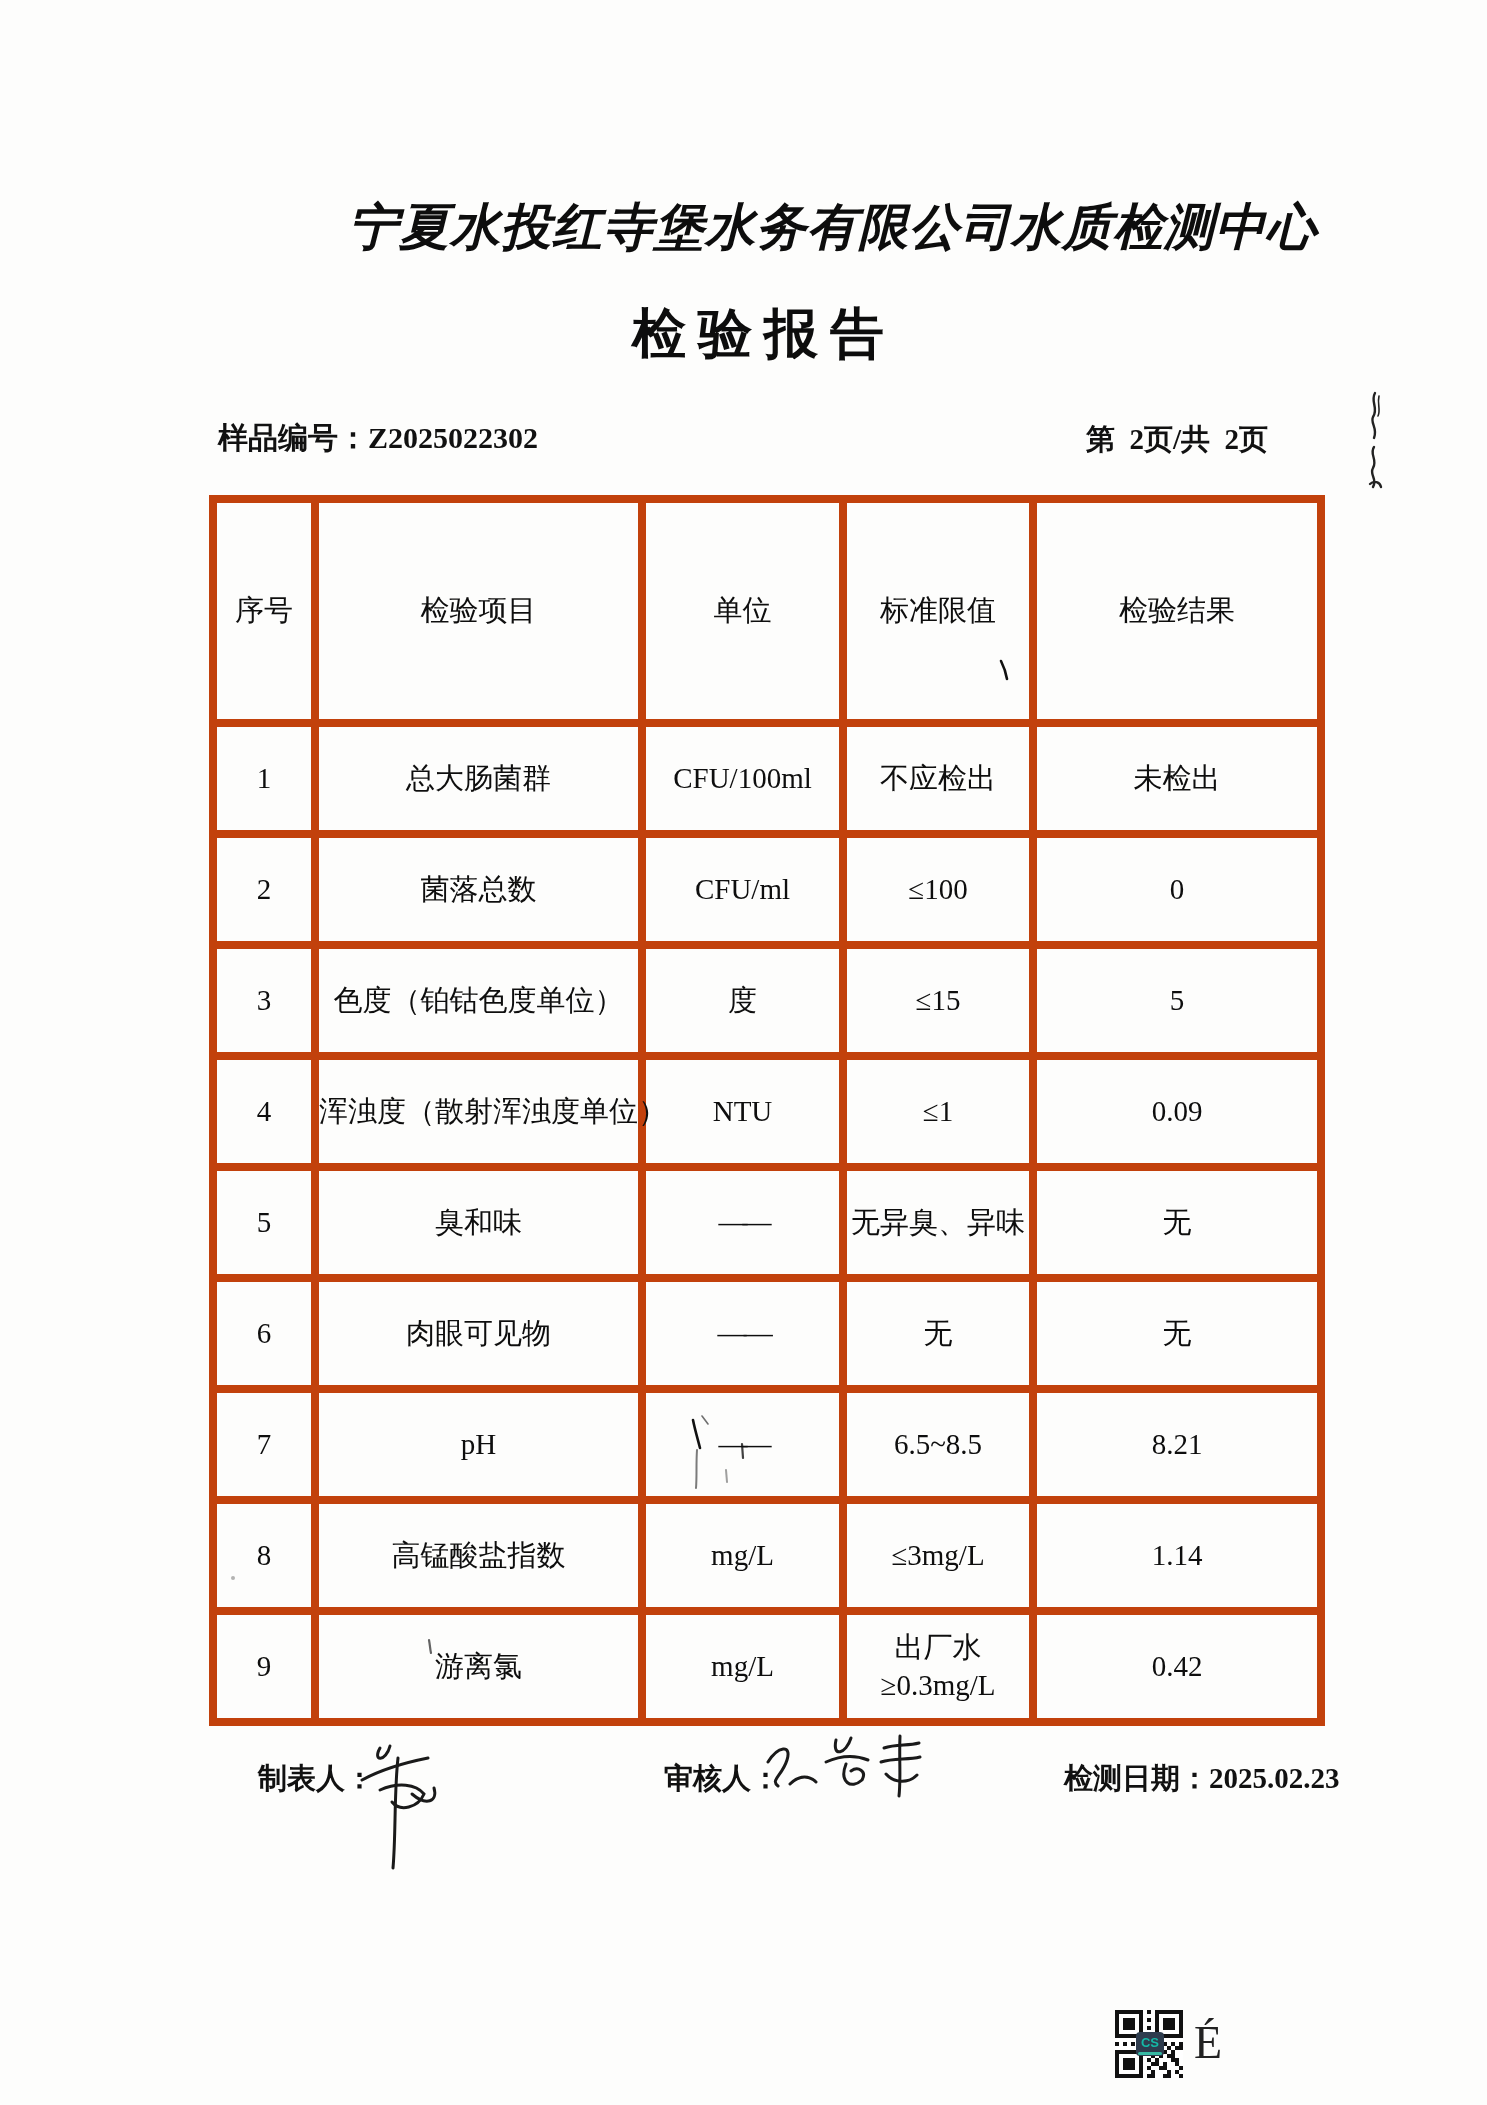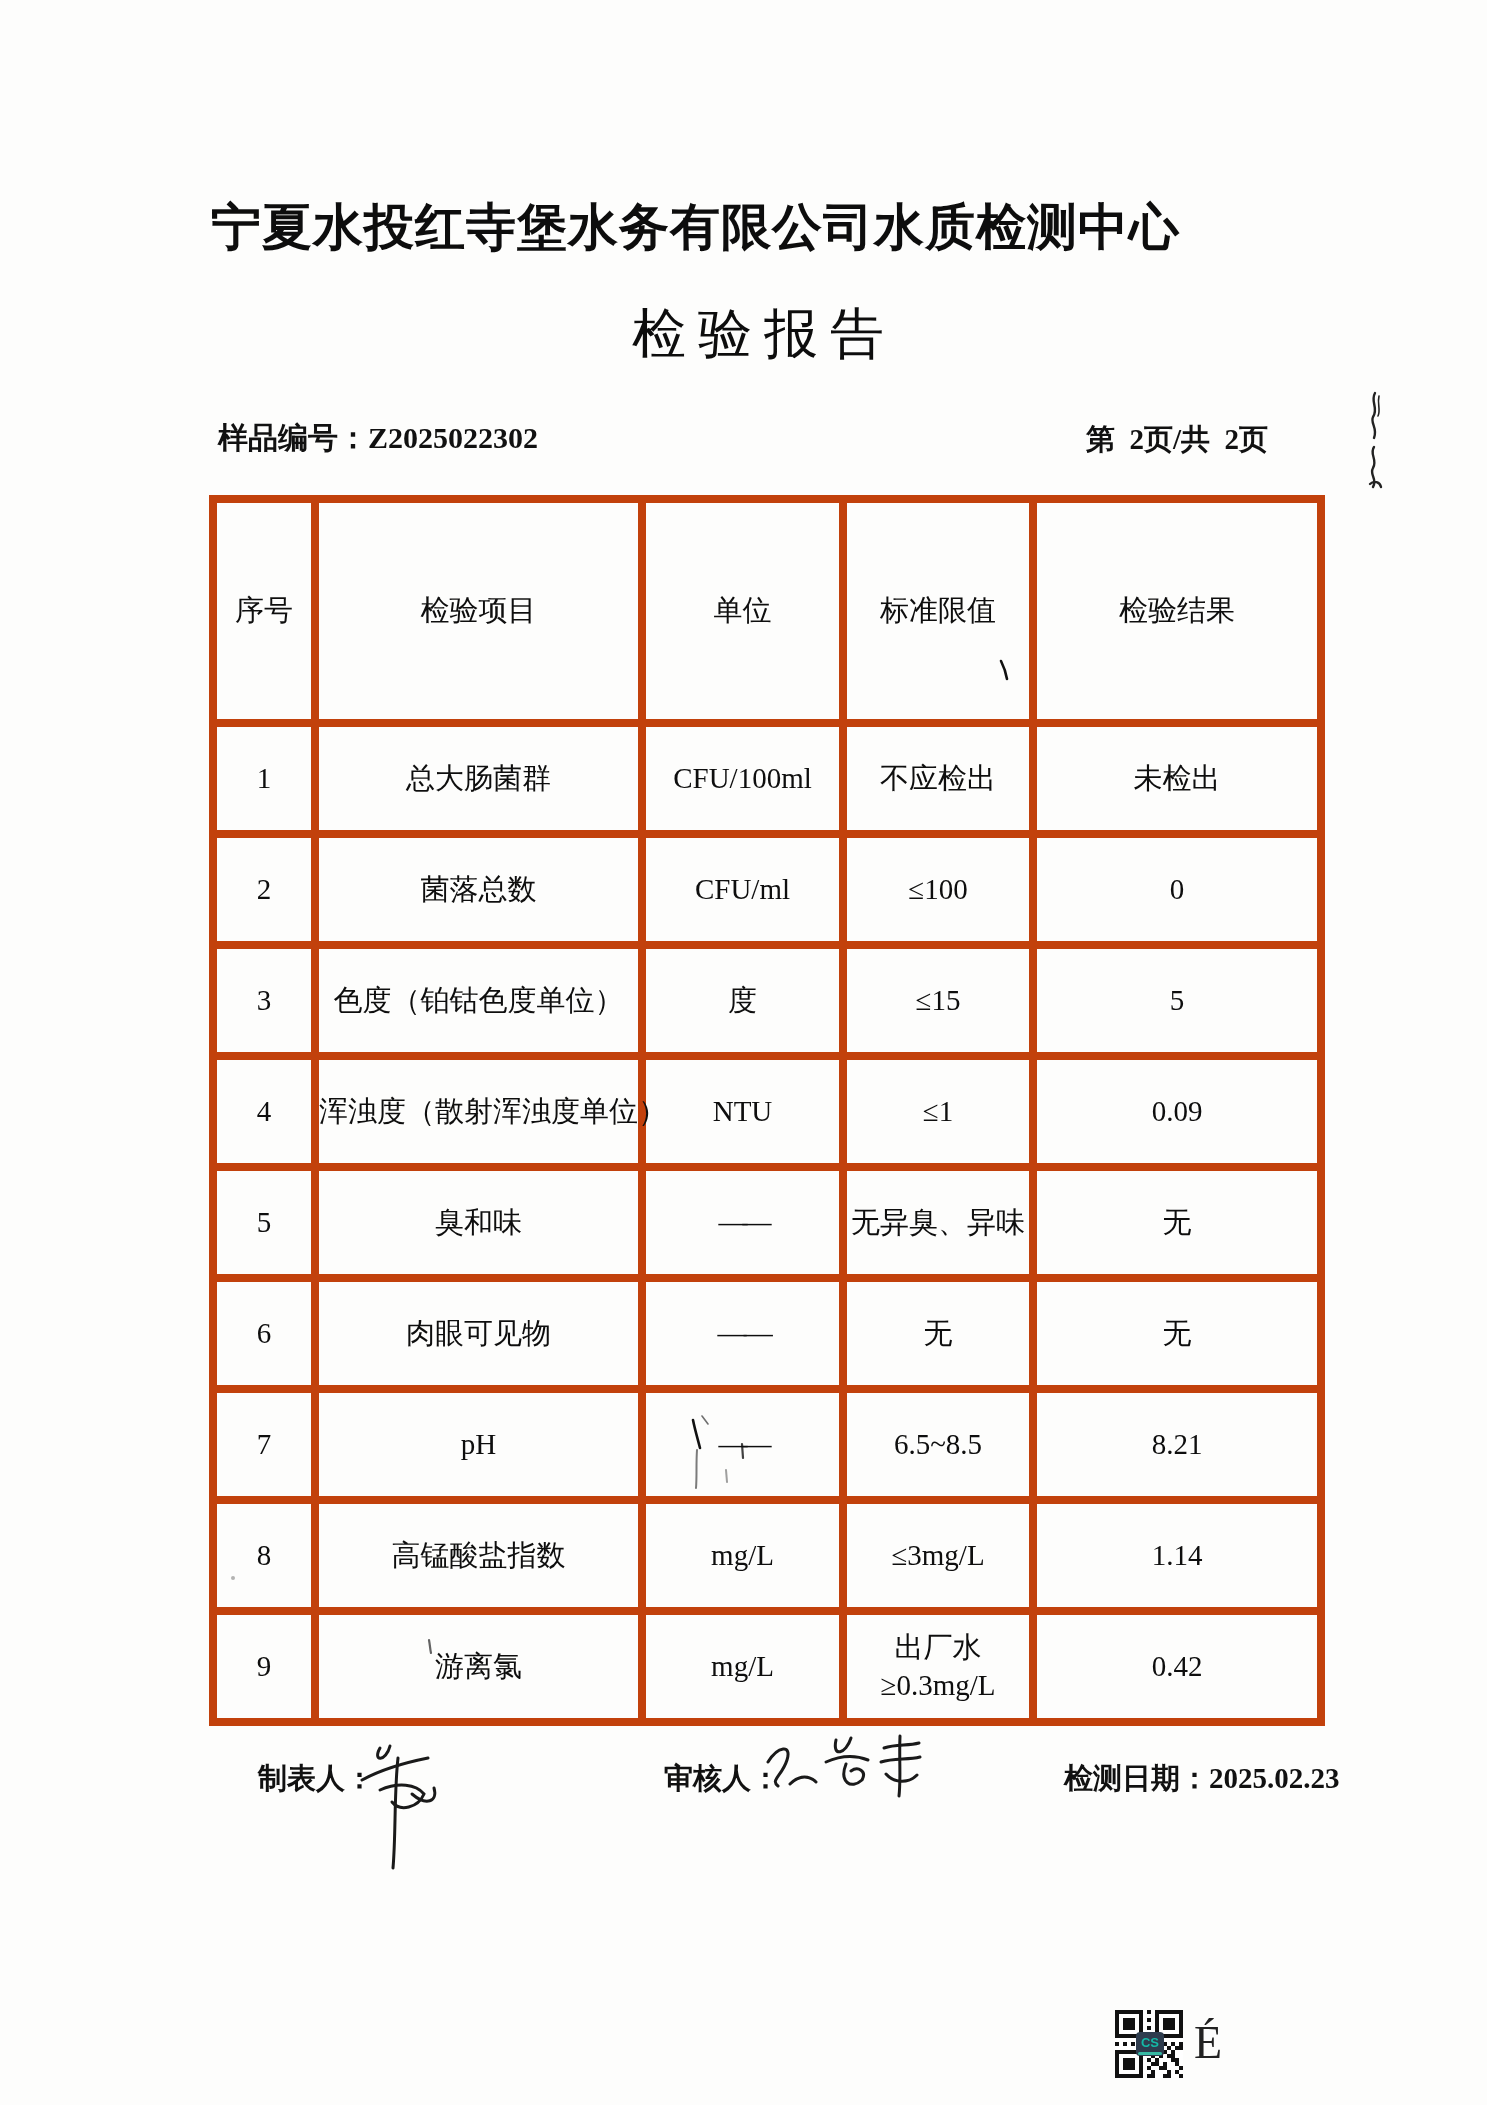--- a/index.html
+++ b/index.html
@@ -7,26 +7,26 @@
     position:relative;
     width:1487px;height:2105px;
     margin:0 auto;
     background:#fdfdfc;
     font-family:"Liberation Serif","DejaVu Serif",serif;
     color:#111;
     overflow:hidden;
   }
   .org-title{
     position:absolute;left:211px;top:194px;width:1106px;
-    text-align:left;font-size:50px;font-weight:bold;
-    letter-spacing:1px;white-space:nowrap;color:#0d0d0d;
+    text-align:right;font-size:50px;font-weight:bold;
+    letter-spacing:1px;white-space:nowrap;color:#0d0d0d;font-style:italic;
   }
   .report-title{
     position:absolute;left:211px;top:298px;width:1106px;
-    text-align:center;font-size:54px;font-weight:normal;
+    text-align:center;font-size:54px;font-weight:bold;
     letter-spacing:12px;color:#0d0d0d;
   }
   .meta-line{position:absolute;top:418px;left:0;width:1487px;height:44px;font-weight:bold;}
   .sample-no{position:absolute;left:218px;top:0;font-size:30px;white-space:pre;}
   .page-info{position:absolute;left:1086px;top:2px;font-size:29px;white-space:pre;}
 
   table.report{
     position:absolute;left:209px;top:495px;
     width:1108px;border-collapse:collapse;table-layout:fixed;
     font-size:29px;color:#0e0e0e;

